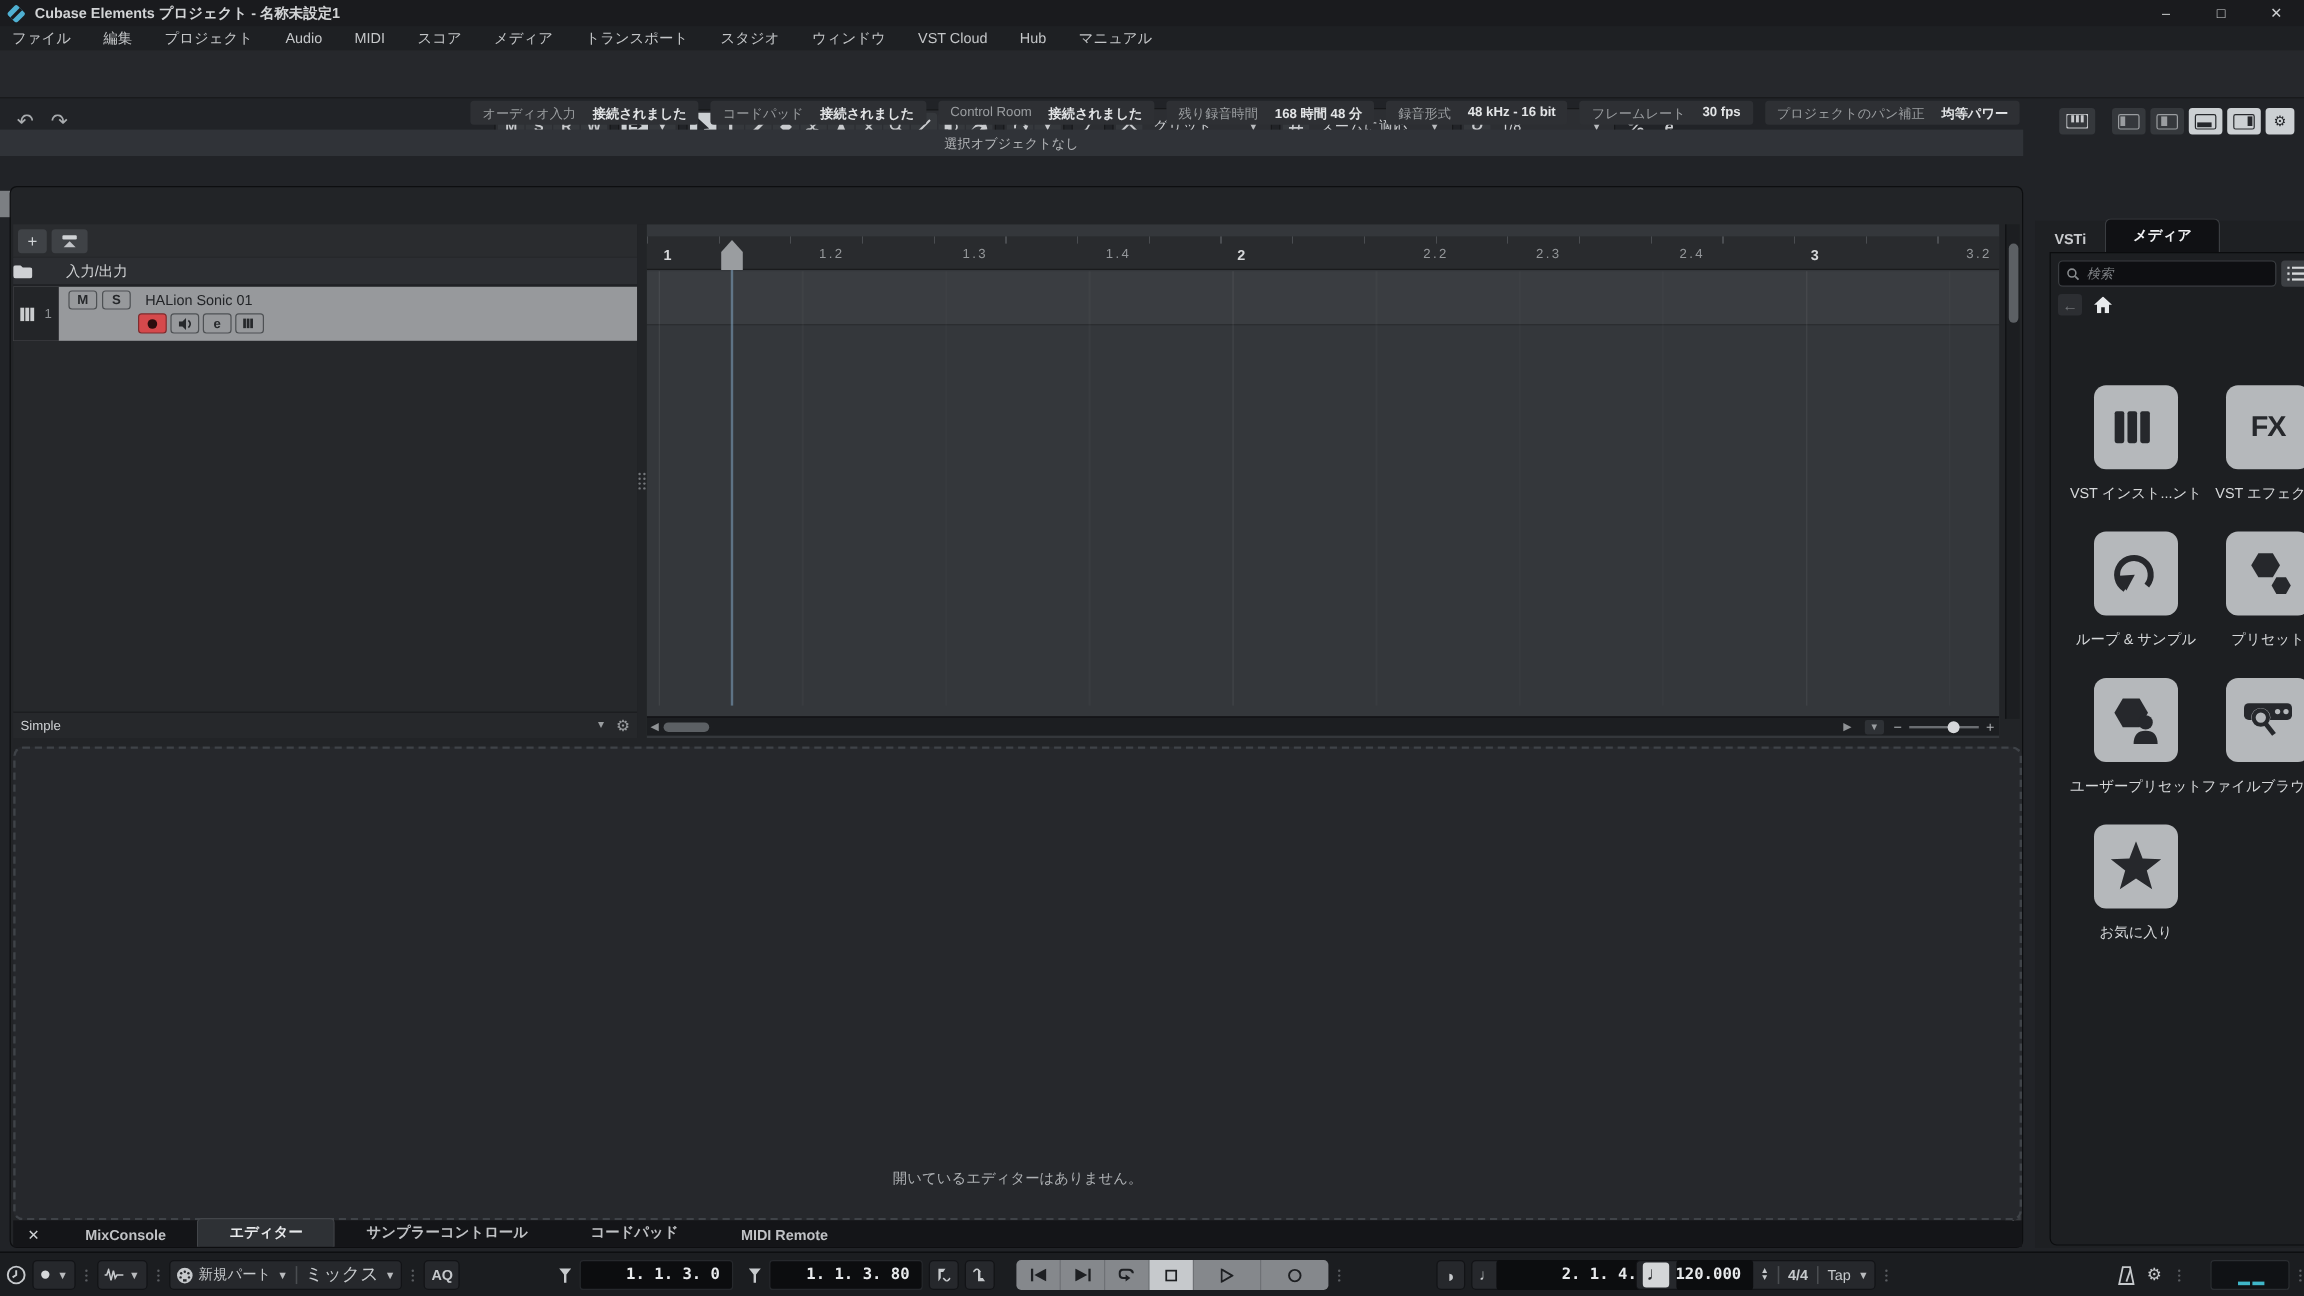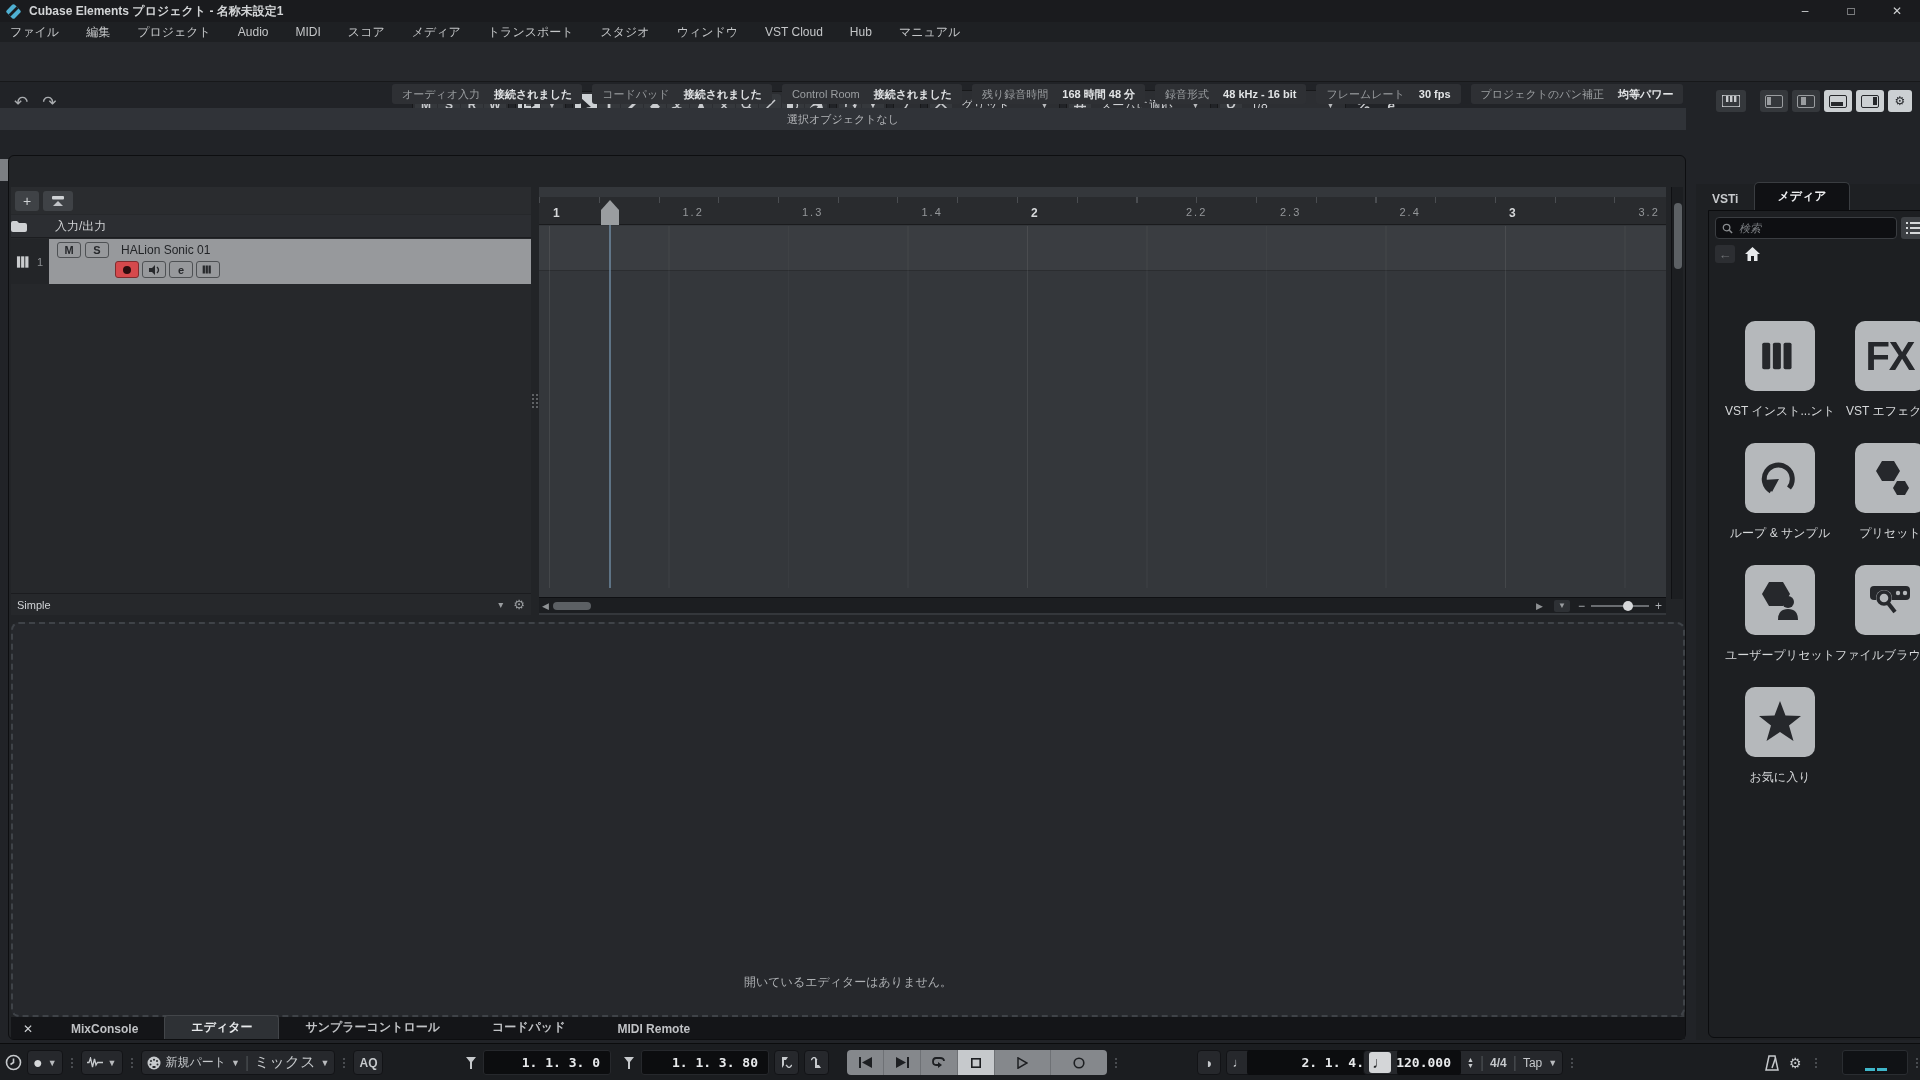--- a/index.html
+++ b/index.html
@@ -118,21 +118,21 @@
   #rz-search { position:absolute; left:6px; top:6px; width:182px; height:22px; background:#0e0f12; border:1px solid #3a3d41; border-radius:4px; display:flex; align-items:center; gap:6px; padding:0 6px; }
   #rz-search .ph { font-size:11px; font-style:italic; color:#7d8084; }
   #rz-listbtn { position:absolute; right:6px; top:6px; width:24px; height:22px; background:#3c3f43; border-radius:3px; display:flex; align-items:center; justify-content:center; }
   #rz-nav { position:absolute; left:6px; top:34px; display:flex; align-items:center; gap:10px; }
   #back-btn { width:20px; height:18px; background:#2c2e32; border-radius:3px; color:#6f7276; font-size:13px; display:flex; align-items:center; justify-content:center; }
   #home-btn { color:#e8eaec; font-size:15px; }
   #tilegrid { position:absolute; left:0; top:110px; width:224px; }
   .tile { position:absolute; width:110px; display:flex; flex-direction:column; align-items:center; }
   .tile .box { width:70px; height:70px; background:#b5b8bb; border-radius:10px; display:flex; align-items:center; justify-content:center; color:#26282c; }
   .tile .tlabel { margin-top:12px; font-size:12px; color:#d6d8da; white-space:nowrap; }
-  .tile .fxtext { font-size:40px; font-weight:bold; letter-spacing:-1px; }
+  .tile .fxtext { font-size:24px; font-weight:bold; letter-spacing:-1px; }
 
   
   #transport { left:0; top:1043px; width:1920px; height:37px; background:#1b1d20; border-top:1px solid #0b0c0d; }
   .tp { position:absolute; top:6px; height:25px; display:flex; align-items:center; gap:5px; }
   .tp-box { display:flex; align-items:center; background:#26282c; border:1px solid #121316; border-radius:4px; height:25px; padding:0 5px; gap:5px; color:#c6c9cc; }
   .tp-display { background:#0c0d0f; color:#e8eaec; font-family:"DejaVu Sans Mono",monospace; font-size:13px; font-weight:bold;
     height:25px; display:flex; align-items:center; justify-content:flex-end; padding:0 10px; border-radius:3px; border:1px solid #26282c; }
   .grip { display:flex; flex-direction:column; gap:2px; margin:0 3px; }
   .grip i { width:2px; height:2px; border-radius:50%; background:#5a5d61; }
   #tp-transport { background:#85888c; border-radius:4px; display:flex; height:25px; overflow:hidden; }

